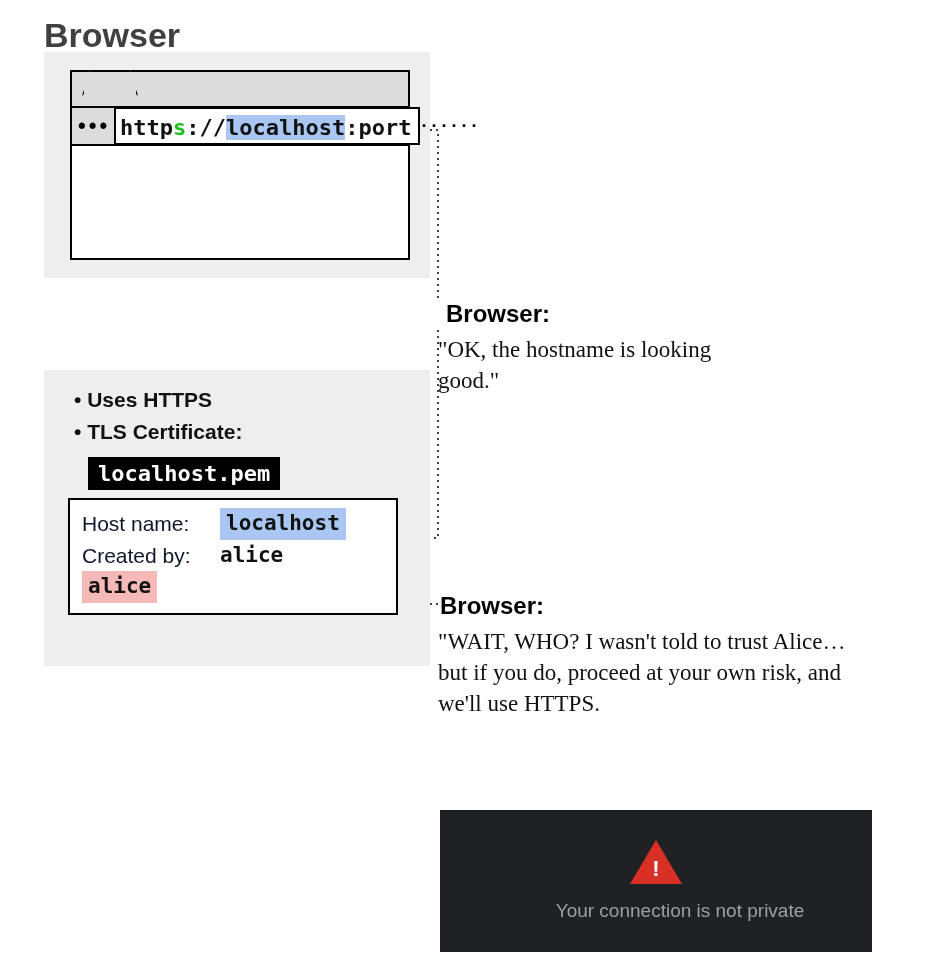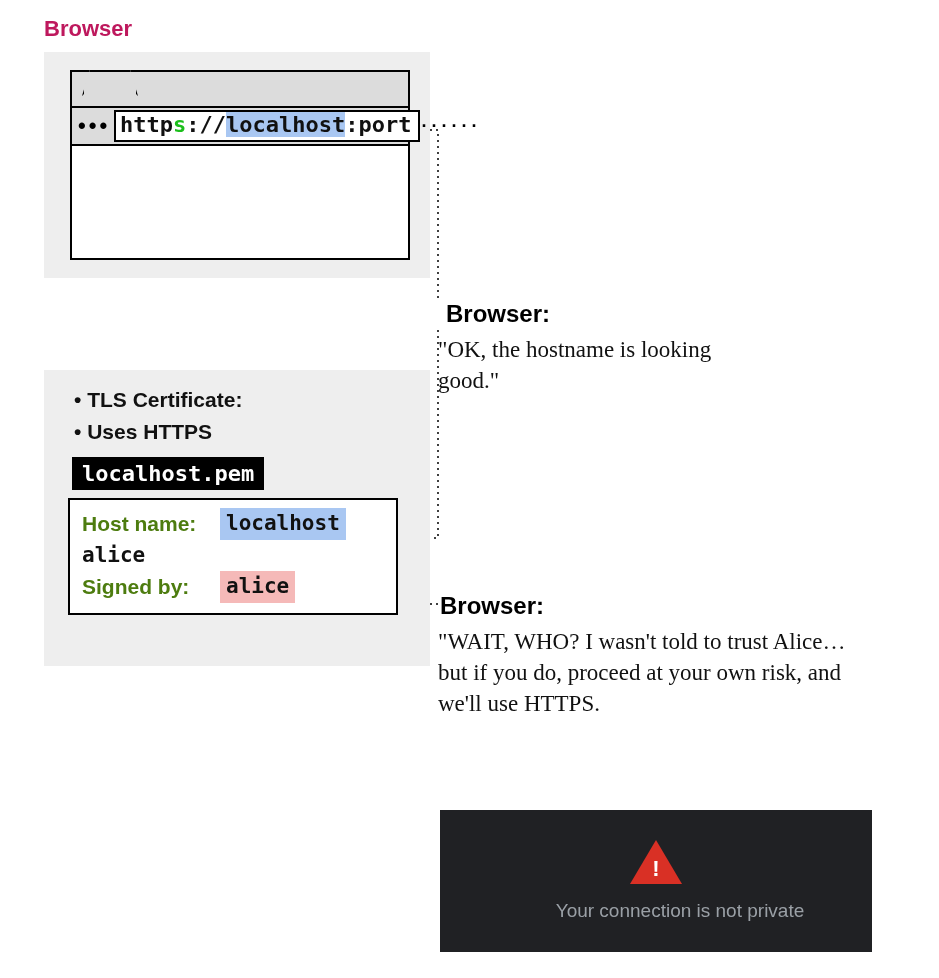--- a/index.html
+++ b/index.html
@@ -10,23 +10,23 @@
     color: #111;
   }
   #stage {
     position: relative;
     width: 939px;
     height: 978px;
     background: #ffffff;
     overflow: hidden;
   }
   .section-label {
-    color: #be185d;
+    color: #404040;
     font-weight: 700;
-    font-size: 22px;
+    font-size: 34px;
   }
 
   
   #browser-label { position:absolute; left:44px; top:16px; }
   #browser-panel {
     position:absolute; left:44px; top:52px; width:386px; height:226px;
     background:#eeeeee;
   }
   
   #win {
@@ -45,21 +45,21 @@
   }
   #win .urlrow {
     position:absolute; left:0; top:36px; width:100%; height:40px;
     background:#dcdcdc; border:2px solid #000; box-sizing:border-box;
     display:flex; align-items:center; padding:4px 6px;
   }
   #win .urlrow .dots {
     font-size:22px; font-weight:900; letter-spacing:3px; padding-right:4px; color:#000;
   }
   #win .urlfield {
-    flex:0 0 auto; border:2px solid #000; background:#fff; padding:0 6px 2px 4px;
+    flex:0 0 auto; border:2px solid #000; background:#fff; padding:6px 6px 2px 4px;
     font-family: "Menlo","Consolas",monospace; font-weight:700; font-size:22px;
     line-height:26px; white-space:nowrap;
   }
   #win .urlfield .s { color:#1bbf1b; }
   #win .urlfield .host { background:#a9c7f2; }
   #win .urltrail {
     margin-left:2px; color:#000; letter-spacing:4px; font-size:18px; font-weight:900;
   }
   #win .viewport {
     position:absolute; left:0; top:74px; width:100%; height:116px;
@@ -72,29 +72,29 @@
     position:absolute; left:44px; top:370px; width:386px; height:296px;
     background:#eeeeee; padding:14px 20px 20px 24px; box-sizing:border-box;
   }
   #server-panel .bullets { font-size:21px; font-weight:700; line-height:1.5; margin:0 0 10px 6px; padding:0; }
   #server-panel .bullets li { list-style:none; }
   #server-panel .bullets li::before { content:"• "; }
 
   #cert-file {
     display:inline-block; background:#000; color:#fff;
     font-family:"Menlo","Consolas",monospace; font-weight:700;
-    font-size:22px; padding:4px 10px; margin-left:4px;
+    font-size:22px; padding:4px 10px; margin-left:20px;
   }
   #cert-box {
     margin-top:8px; border:2px solid #000; background:#fff;
     padding:8px 12px 10px 12px; width:330px; box-sizing:border-box;
     font-size:21px;
   }
   #cert-box .row { display:flex; align-items:center; gap:12px; line-height:1.5; }
-  #cert-box .k { color:#4d7c0f; font-weight:700; width:126px; }
+  #cert-box .k { color:#0f172a; font-weight:400; width:126px; }
   #cert-box .v { font-family:"Menlo","Consolas",monospace; font-weight:700; }
   #cert-box .hl-blue { background:#a9c7f2; padding:0 6px; }
   #cert-box .hl-red  { background:#f5b9b8; padding:0 6px; }
 
   
   .anno-heading { position:absolute; font-weight:700; font-size:24px; color:#000;text-align:right; }
   .anno-body {
     position:absolute; font-family: "Comic Sans MS","Bradley Hand","Segoe Script",cursive;
     font-size:23px; line-height:1.35; color:#111;
   }
@@ -148,34 +148,34 @@
           <span>http</span><span class="s">s</span><span>://</span><span class="host">localhost</span><span>:</span><span>port</span>
         </span>
         <span class="urltrail">······</span>
       </div>
       <div class="viewport"></div>
     </div>
   </div>
 
   <div id="server-panel">
     <ul class="bullets">
+      <li>Uses HTTPS</li>
       <li>TLS Certificate:</li>
-      <li>Uses HTTPS</li>
     </ul>
     <div id="cert-file">localhost.pem</div>
     <div id="cert-box">
       <div class="row">
         <span class="k">Host name:</span>
         <span class="v hl-blue">localhost</span>
       </div>
       <div class="row">
+        <span class="k">Created by:</span>
         <span class="v">alice</span>
       </div>
       <div class="row">
-        <span class="k">Signed by:</span>
         <span class="v hl-red">alice</span>
       </div>
     </div>
   </div>
 
   <div id="anno1-h" class="anno-heading">Browser:</div>
   <div id="anno1-b" class="anno-body">"OK, the hostname is looking good."</div>
 
   <div id="anno2-h" class="anno-heading">Browser:</div>
   <div id="anno2-b" class="anno-body">"WAIT, WHO? I wasn't told to trust Alice… but if you do, proceed at your own risk, and we'll use HTTPS.</div>

